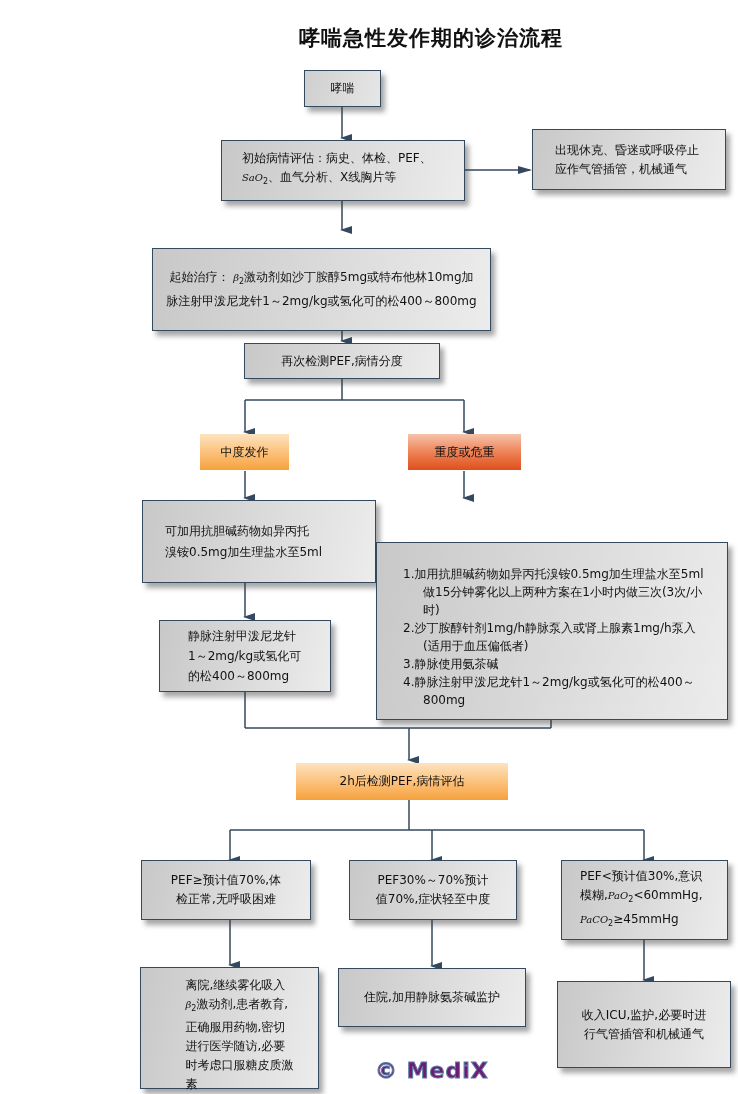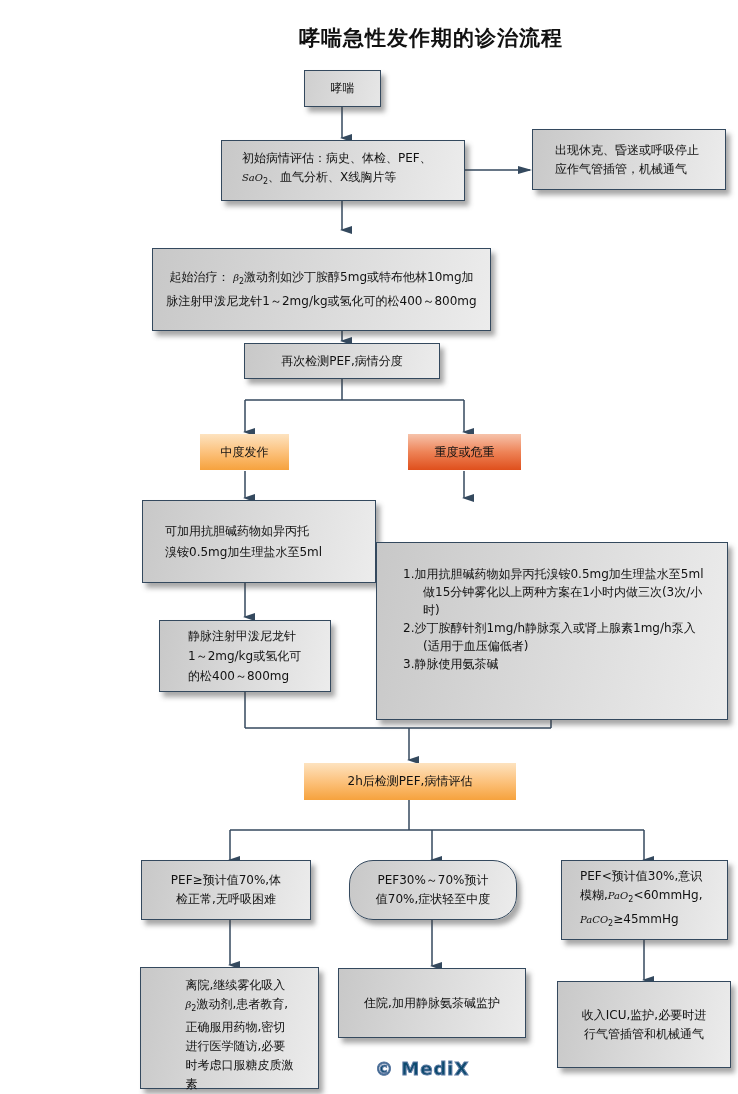--- a/index.html
+++ b/index.html
@@ -17,22 +17,22 @@
             background:linear-gradient(180deg,#fde3c0 0%,#fcc27d 50%,#f6a23d 100%);
             font-size:12px; display:flex; align-items:center; justify-content:center; }
   .red { position:absolute; box-sizing:border-box;
          background:linear-gradient(180deg,#f6c3ab 0%,#ee8357 50%,#df4f1c 100%);
          font-size:12px; display:flex; align-items:center; justify-content:center; }
   .txt { display:block; }
   .ital { font-family:"DejaVu Serif","Liberation Serif",serif; font-style:italic; font-size:10px; }
   ol.list { margin:0; padding:0 0 0 0; list-style:none; font-size:12px; line-height:18px; }
   ol.list li { padding-left:20px; text-indent:-20px; }
   svg.lines { position:absolute; left:0; top:0; }
-  .watermark { position:absolute; left:375px; top:1058px; font-size:18px; font-weight:bold;
-               color:#0c4a6e; font-family:"DejaVu Sans","Liberation Sans",sans-serif;
+  .watermark { position:absolute; left:375px; top:1058px; font-size:22px; font-weight:bold;
+               color:#701a75; font-family:"DejaVu Sans","Liberation Sans",sans-serif;
                -webkit-text-stroke:1px #5d7aa3; letter-spacing:1px; }
 </style>
 </head>
 <body>
 
 <div class="title">哮喘急性发作期的诊治流程</div>
 
 <svg class="lines" width="738" height="1094">
   <defs>
     <marker id="arr" markerWidth="8" markerHeight="12" refX="4" refY="10" orient="auto" markerUnits="userSpaceOnUse">
@@ -119,35 +119,36 @@
     <span class="txt">1～2mg/kg或氢化可</span>
     <span class="txt">的松400～800mg</span>
   </div>
 </div>
 
 <div class="box" style="left:376px;top:500px;width:352px;height:178px;justify-content:flex-start;align-items:flex-start;padding:22px 18px 0 26px;margin-top:42px;">
   <ol class="list">
     <li>1.加用抗胆碱药物如异丙托溴铵0.5mg加生理盐水至5ml做15分钟雾化以上两种方案在1小时内做三次(3次/小时)</li>
     <li>2.沙丁胺醇针剂1mg/h静脉泵入或肾上腺素1mg/h泵入(适用于血压偏低者)</li>
     <li>3.静脉使用氨茶碱</li>
+    <li>4.静脉注射甲泼尼龙针1～2mg/kg或氢化可的松400～800mg</li>
   </ol>
 </div>
 
-<div class="orange" style="left:304px;top:763px;width:212px;height:37px;">
+<div class="orange" style="left:296px;top:763px;width:212px;height:37px;">
   <span>2h后检测PEF,病情评估</span>
 </div>
 
 <div class="box center" style="left:141px;top:860px;width:170px;height:60px;">
   <div>
     <span class="txt">PEF≥预计值70%,体</span>
     <span class="txt">检正常,无呼吸困难</span>
   </div>
 </div>
 
-<div class="box center" style="left:349px;top:860px;width:168px;height:60px;border-radius:24px;">
+<div class="box center" style="left:349px;top:860px;width:168px;height:60px;">
   <div>
     <span class="txt">PEF30%～70%预计</span>
     <span class="txt">值70%,症状轻至中度</span>
   </div>
 </div>
 
 <div class="box" style="left:561px;top:860px;width:167px;height:80px;justify-content:flex-start;padding-left:18px;">
   <div style="line-height:19px;">
     <span class="txt">PEF&lt;预计值30%,意识</span>
     <span class="txt"><span>模糊,</span><span class="ital">PaO</span><sub style="font-size:8px">2</sub><span>&lt;60mmHg,</span></span>
@@ -159,21 +160,21 @@
   <div style="line-height:19px;">
     <span class="txt">离院,继续雾化吸入</span>
     <span class="txt"><span class="ital">β</span><sub style="font-size:8px">2</sub><span>激动剂,患者教育,</span></span>
     <span class="txt">正确服用药物,密切</span>
     <span class="txt">进行医学随访,必要</span>
     <span class="txt">时考虑口服糖皮质激</span>
     <span class="txt">素</span>
   </div>
 </div>
 
-<div class="box center" style="left:338px;top:968px;width:188px;height:70px;">
+<div class="box center" style="left:338px;top:968px;width:188px;height:59px;">
   <span>住院,加用静脉氨茶碱监护</span>
 </div>
 
 <div class="box center" style="left:557px;top:981px;width:174px;height:87px;">
   <div>
     <span class="txt">收入ICU,监护,必要时进</span>
     <span class="txt">行气管插管和机械通气</span>
   </div>
 </div>
 

